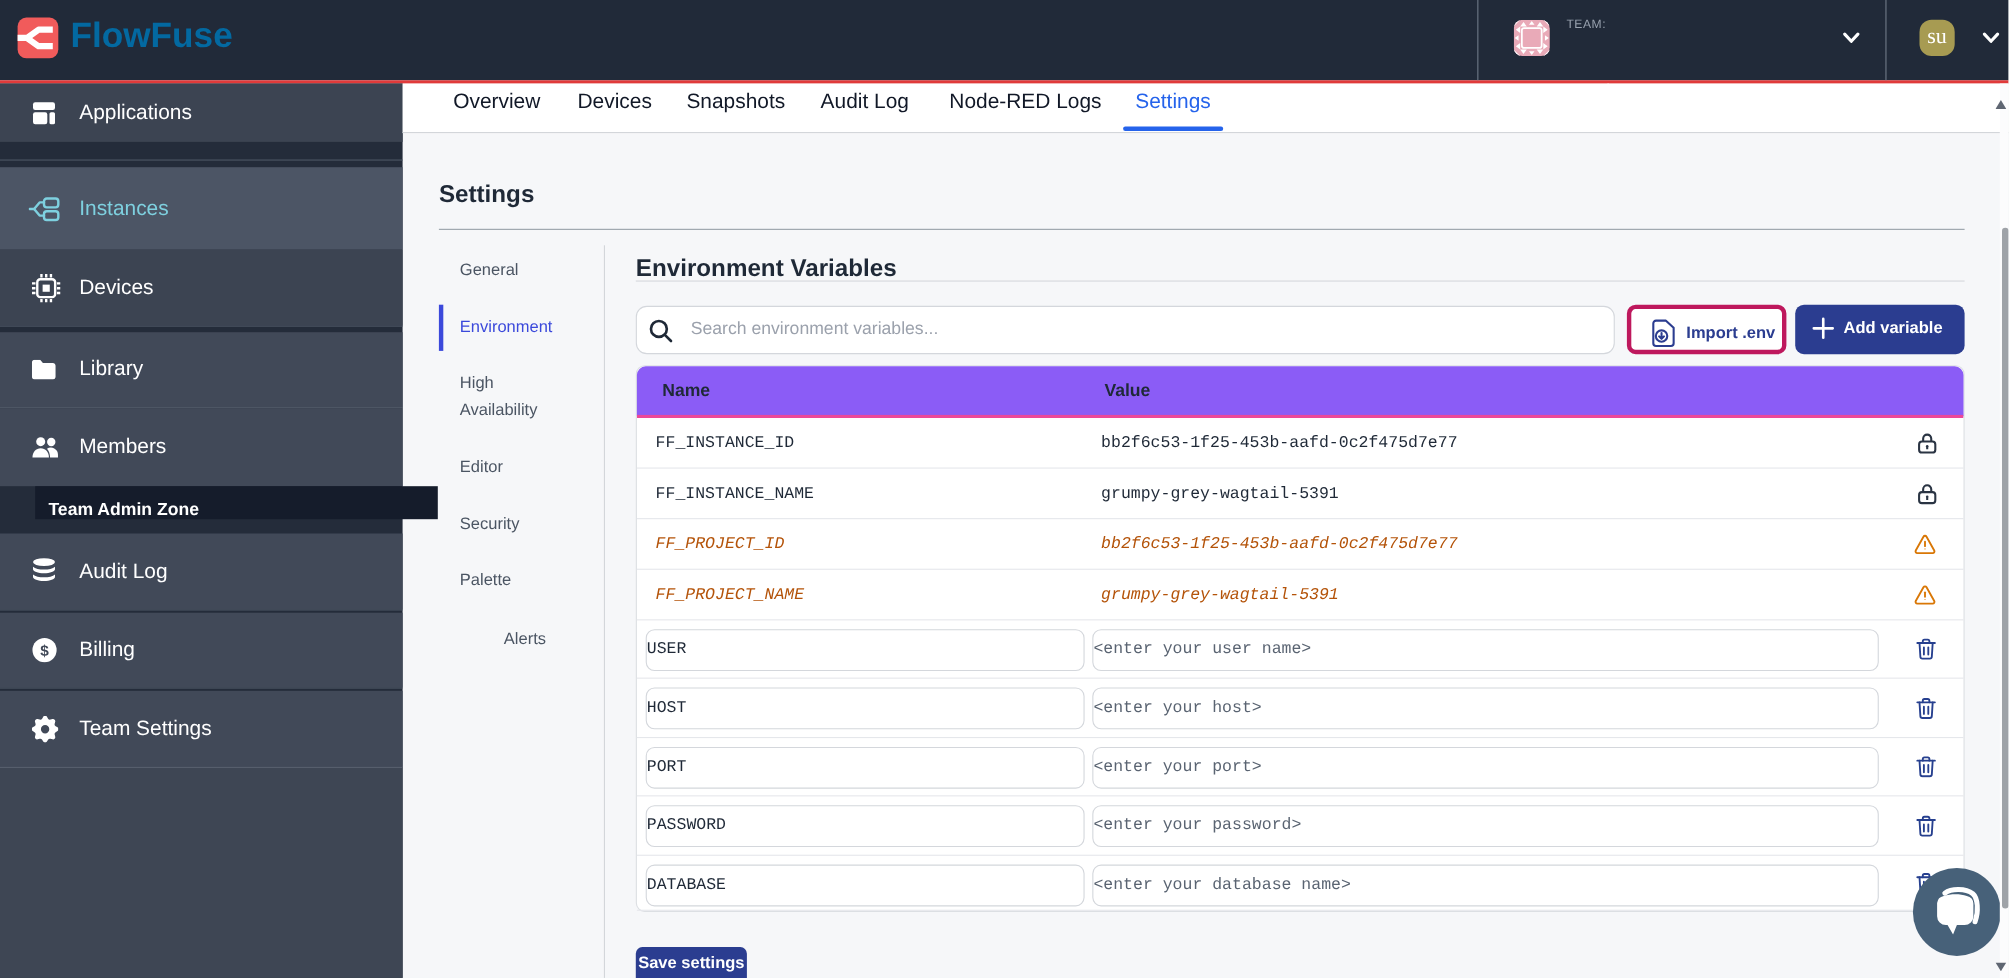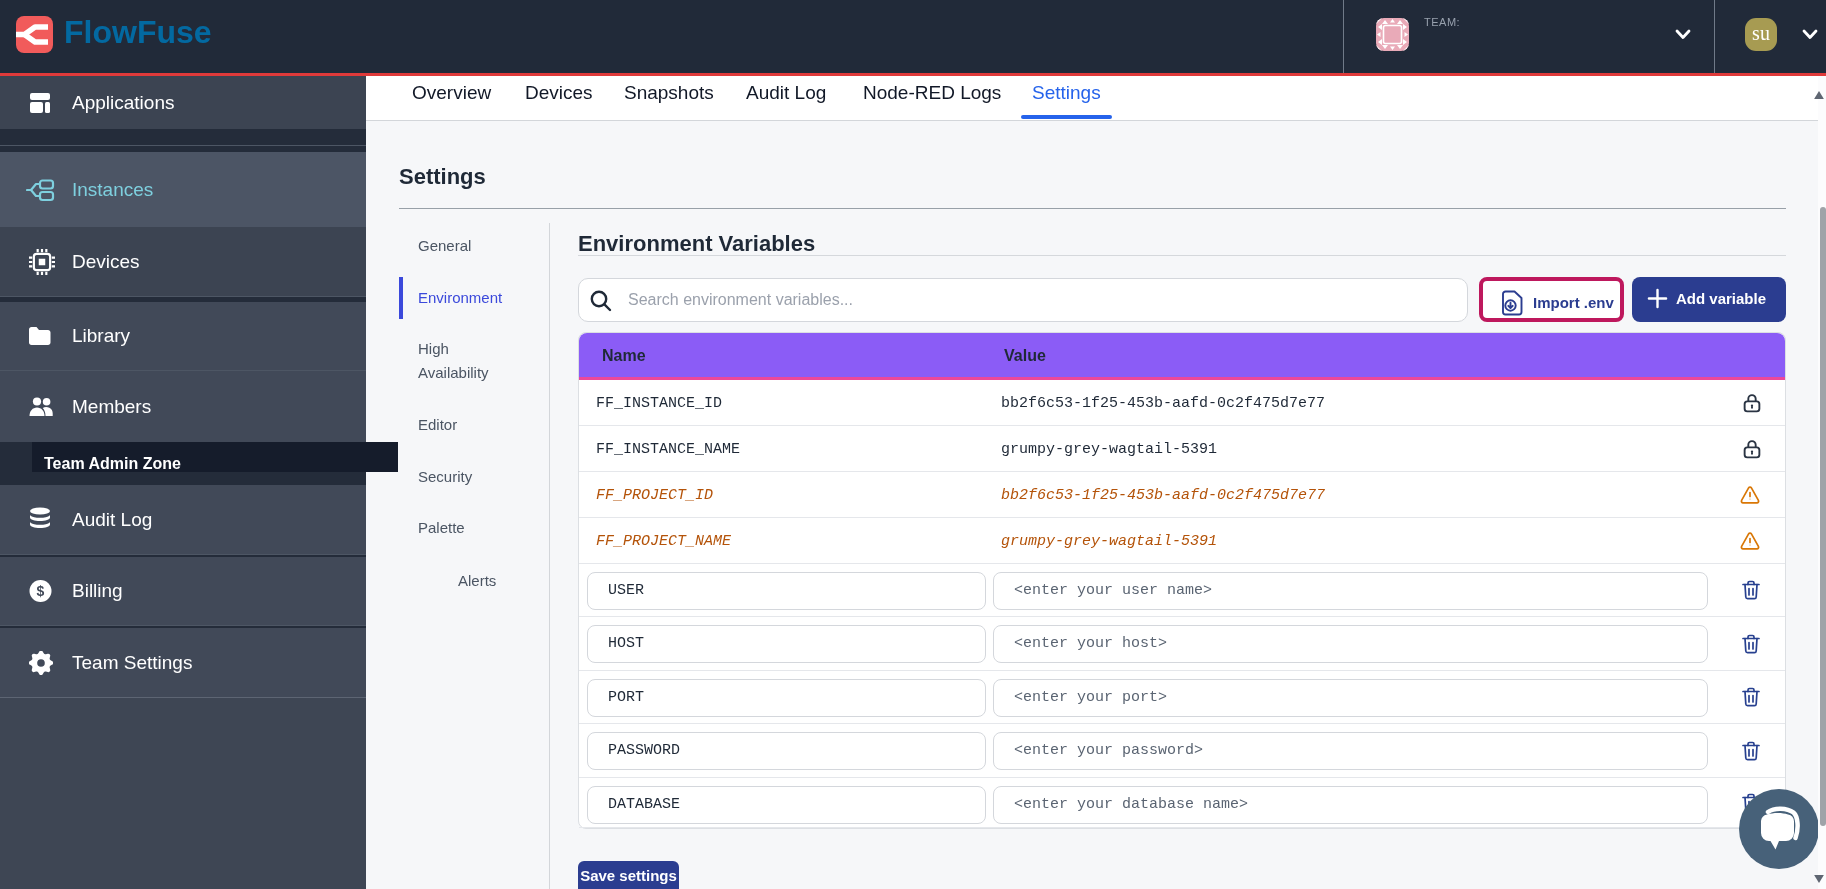--- a/index.html
+++ b/index.html
@@ -50,21 +50,21 @@
   .mono { font-family:"Liberation Mono",monospace; font-size:15px; }
   .cell-name { position:absolute; left:17px; top:50%; transform:translateY(-50%); color:#111827; }
   .cell-val  { position:absolute; left:422px; top:50%; transform:translateY(-50%); color:#111827; }
   .lockrow .cell-name,.lockrow .cell-val { color:#1f2937; }
   .warnrow .cell-name,.warnrow .cell-val { color:#b45309; font-style:italic; }
   .icon-cell { position:absolute; left:1160px; top:50%; transform:translateY(-50%); width:20px; height:20px; }
   .erow { position:relative; height:53px; border-bottom:1px solid #e5e7eb; }
   .erow.h54 { height:54px; }
   .erow.h50 { height:50px; }
   .erow input, .einp { position:absolute; top:8px; height:38px; background:#fff; border:1px solid #d4d7dc; border-radius:8px; font-family:"Liberation Mono",monospace; font-size:15px; }
-  .einp { padding-left:20px; line-height:36px; }
+  .einp { padding-left:0; line-height:36px; }
   .einp.n { left:8px; width:399px; color:#1f2937; }
   .einp.v { left:414px; width:715px; color:#5a6472; }
   
   #btn-save { position:absolute; left:578px; top:861px; width:101px; height:38px; background:#2b3d90; border-radius:6px; color:#fff; font-size:15px; font-weight:bold; text-align:center; line-height:29px; }
   
   #chat { position:absolute; left:1739px; top:789px; width:80px; height:80px; border-radius:40px; background:#476179; }
   
   #sb-track { position:absolute; left:1818px; top:76px; width:8px; height:813px; background:#fcfcfd; }
   #sb-thumb { position:absolute; left:1820px; top:207px; width:6px; height:619px; background:#9fa3a8; border-radius:3px; }
 </style>

